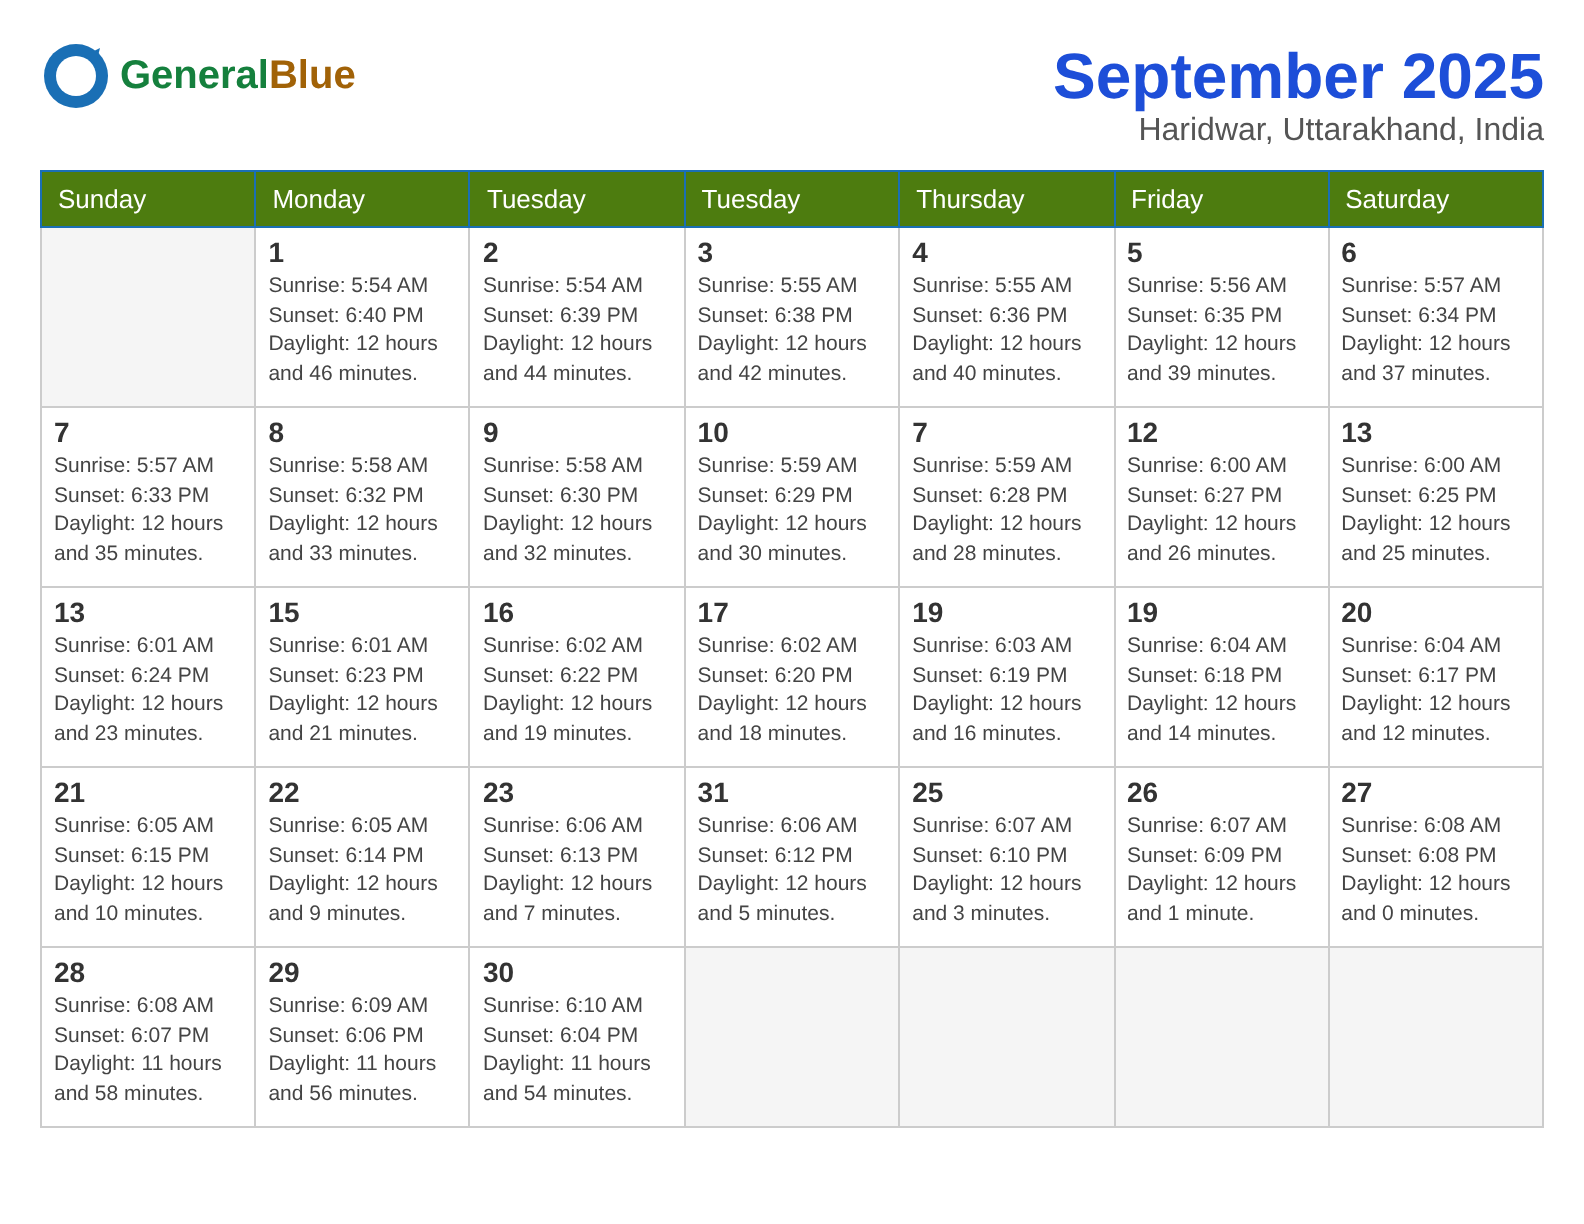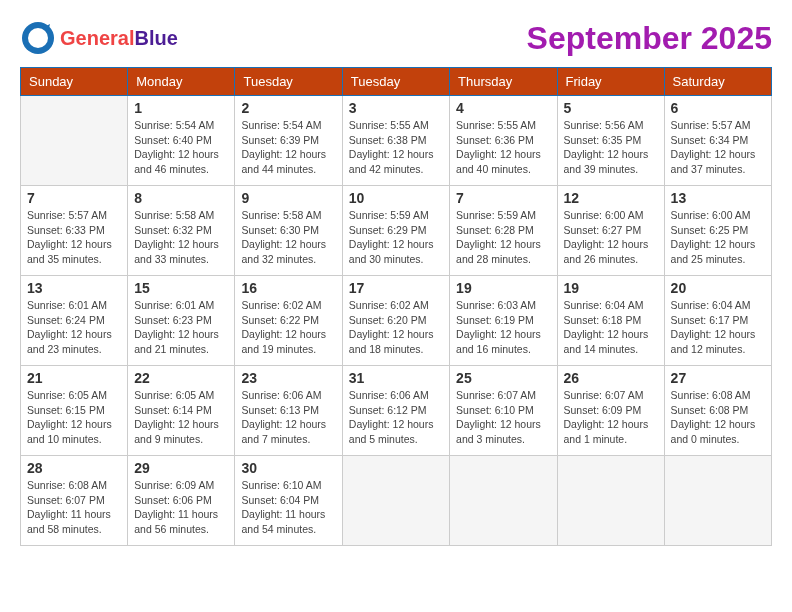--- a/index.html
+++ b/index.html
@@ -20,33 +20,33 @@
       display: flex;
       flex-direction: column;
       align-items: flex-start;
     }
     .title-block {
       text-align: right;
     }
     .month-title {
       font-size: 32px;
       font-weight: bold;
-      color: #a21caf;
+      color: #1d4ed8;
     }
     .subtitle {
       font-size: 16px;
       color: #555;
     }
     .calendar {
       width: 100%;
       border-collapse: collapse;
       font-size: 11px;
     }
     .calendar th {
-      background: #c2410c;
+      background: #4d7c0f;
       color: #fff;
       text-align: left;
       padding: 6px 8px;
       font-size: 13px;
       font-weight: normal;
       border: 1px solid #1a6fb5;
     }
     .calendar td {
       border: 1px solid #ccc;
       vertical-align: top;
@@ -82,27 +82,28 @@
     <div style="display:flex;align-items:center;gap:4px;">
       <div style="position:relative;width:36px;height:36px;">
         <svg width="36" height="36" viewBox="0 0 36 36">
           <circle cx="18" cy="18" r="16" fill="#1a6fb5"></circle>
           <circle cx="18" cy="18" r="10" fill="#fff"></circle>
           <polygon points="22,8 30,4 28,12" fill="#1a6fb5"></polygon>
         </svg>
       </div>
       <div>
         <div style="font-size:20px;font-weight:bold;line-height:1.1;">
-          <span style="color:#ef4444;margin-top:40px;">General</span><span style="color:#4c1d95;">Blue</span>
+          <span style="color:#15803d;margin-top:40px;">General</span><span style="color:#a16207;">Blue</span>
         </div>
       </div>
     </div>
   </div>
   <div class="title-block">
     <div class="month-title">September 2025</div>
+    <div class="subtitle">Haridwar, Uttarakhand, India</div>
   </div>
 </div>
 
 <table class="calendar">
   <thead>
     <tr id="calendar-header-row">
         <th>Sunday</th>
         <th>Monday</th>
         <th>Tuesday</th>
         <th>Tuesday</th>

